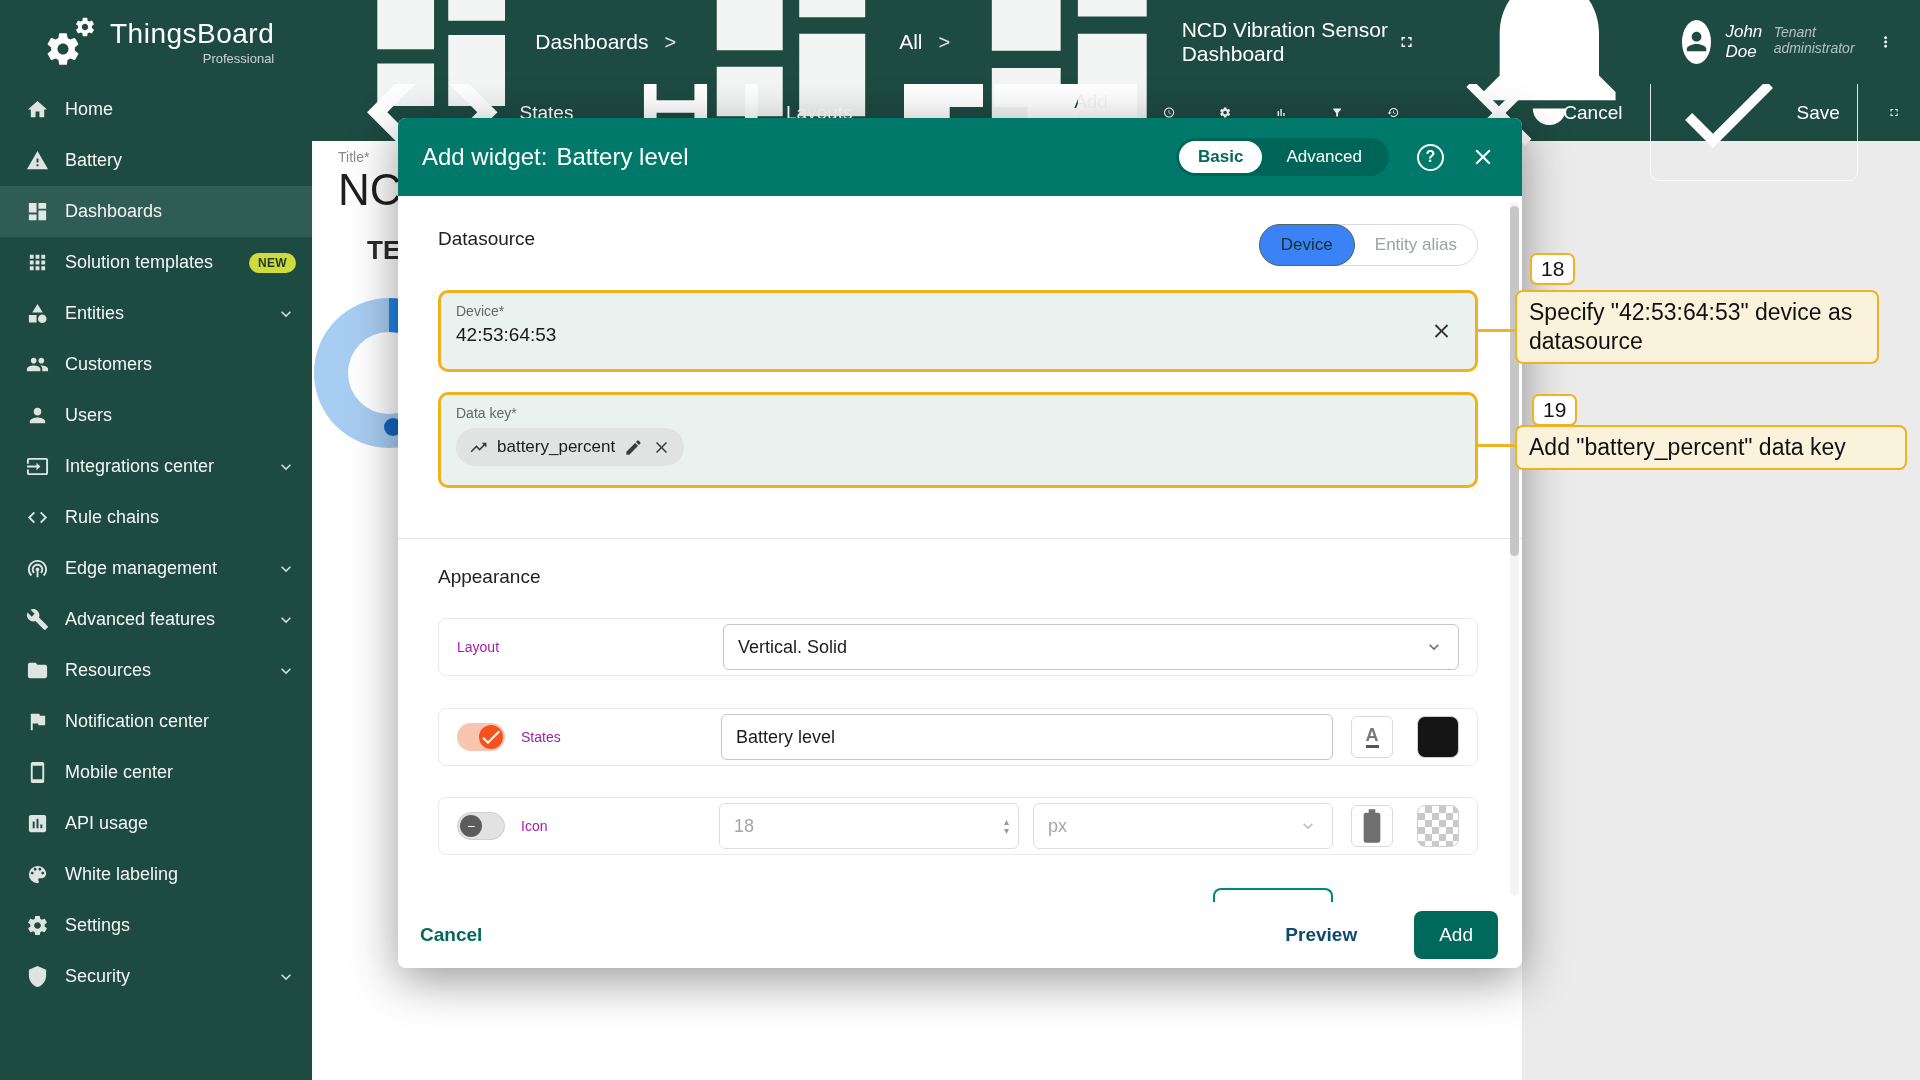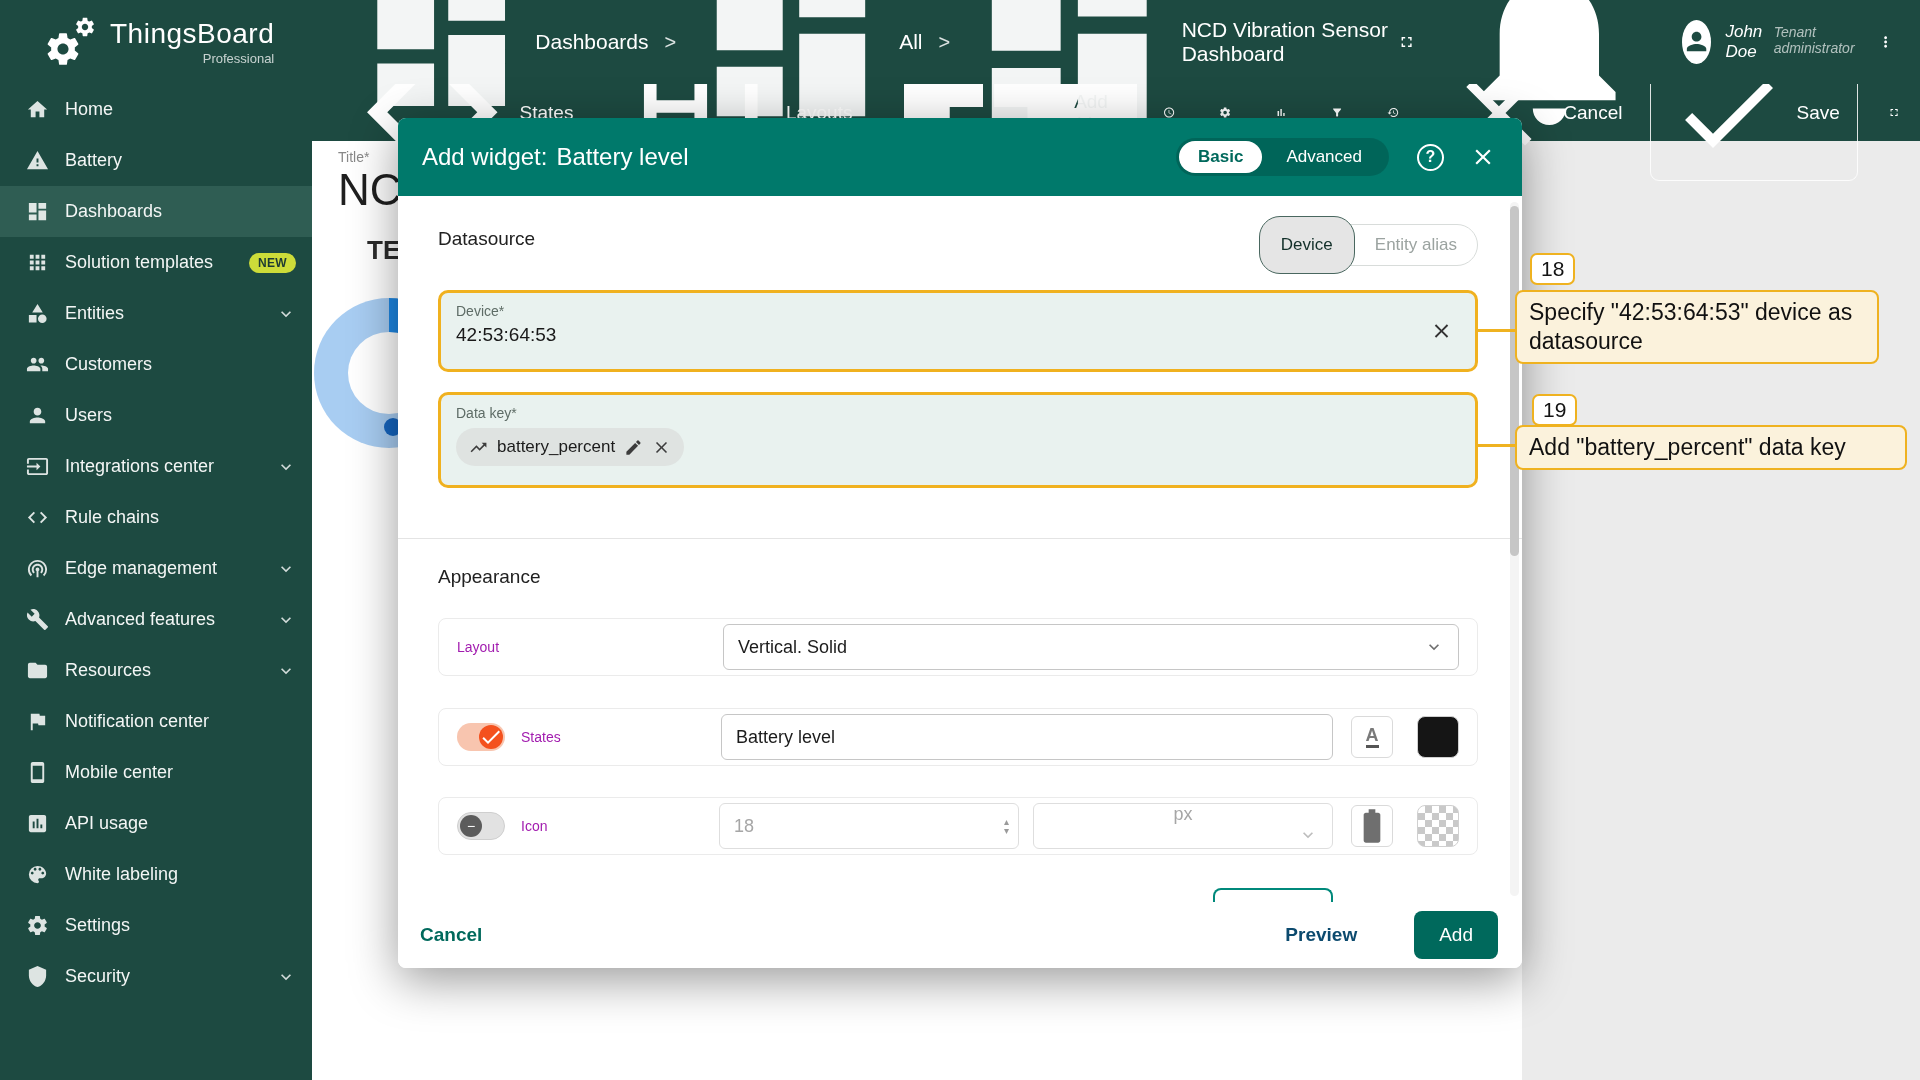--- a/index.html
+++ b/index.html
@@ -135,23 +135,23 @@
 
   .sec-label { position:absolute; left:40px; font-size:19px; color:#212121; }
   .lbl-datasource { top:32px; }
   .lbl-appearance { top:370px; }
 
   .seg {
     position:absolute; right:44px; top:28px; display:flex; align-items:center;
     border:1px solid #d8dcda; border-radius:21px; background:#fff; height:42px;
   }
   .seg-device {
-    border:1.5px solid #49675f; border-radius:21px; height:58px; margin:-1px 0 -1px -1px;
+    border:1.5px solid #49675f; border-radius:21px; height:42px; margin:-1px 0 -1px -1px;
     display:flex; align-items:center; padding:8px 21px; font-size:17px; color:#13302a;
-    background:#e5e5e5; cursor:pointer; font-weight:500;
+    background:#3b82f6; cursor:pointer; font-weight:500;
   }
   .seg-alias { padding:0 20px; font-size:17px; color:#9ba3a0; cursor:pointer; }
 
   .hl-field {
     position:absolute; left:40px; right:44px; border:3px solid #f0b11f; border-radius:10px;
     background:#e9f2ef;
   }
   .f-device { top:94px; height:82px; }
   .f-datakey { top:196px; height:96px; }
   .f-label { font-size:14px; color:#5e6c66; padding:10px 0 0 15px; }
@@ -179,26 +179,26 @@
     border:1px solid #ebebeb; border-radius:8px; background:#fff;
     display:flex; align-items:center; padding:0 18px;
   }
   .row-layout { top:422px; }
   .row-title { top:512px; }
   .row-icon  { top:601px; }
   .row-label { font-size:14px; color:#a21caf; }
 
   .select {
     height:46px; border:1px solid #c6c6c6; border-radius:6px;
-    display:flex; align-items:center; padding:0 14px; font-size:18px; color:#1c1c1c;
+    display:flex; align-items:center; padding:12px 14px; font-size:18px; color:#1c1c1c;
     background:#fff; cursor:pointer;
   }
   .select .chev { margin-left:auto; width:20px; height:20px; color:#6f6f6f; }
   .select .chev svg { width:20px; height:20px; fill:currentColor; }
-  .select.disabled { border-color:#dedede; color:#a6a6a6; cursor:default;flex-direction:column; }
+  .select.disabled { border-color:#dedede; color:#a6a6a6; cursor:default; }
   .select.disabled .chev { color:#bdbdbd; }
   .sel-layout { margin-left:auto; width:736px; }
   .sel-unit { width:300px; margin-left:14px; }
 
   .switch { position:relative; width:48px; height:28px; border-radius:14px; flex-shrink:0; cursor:pointer; }
   .switch.on { background:#f8c5af; }
   .switch.on .thumb {
     position:absolute; top:2px; left:22px; width:24px; height:24px; border-radius:50%;
     background:#f4511e; display:flex; align-items:center; justify-content:center;
   }

